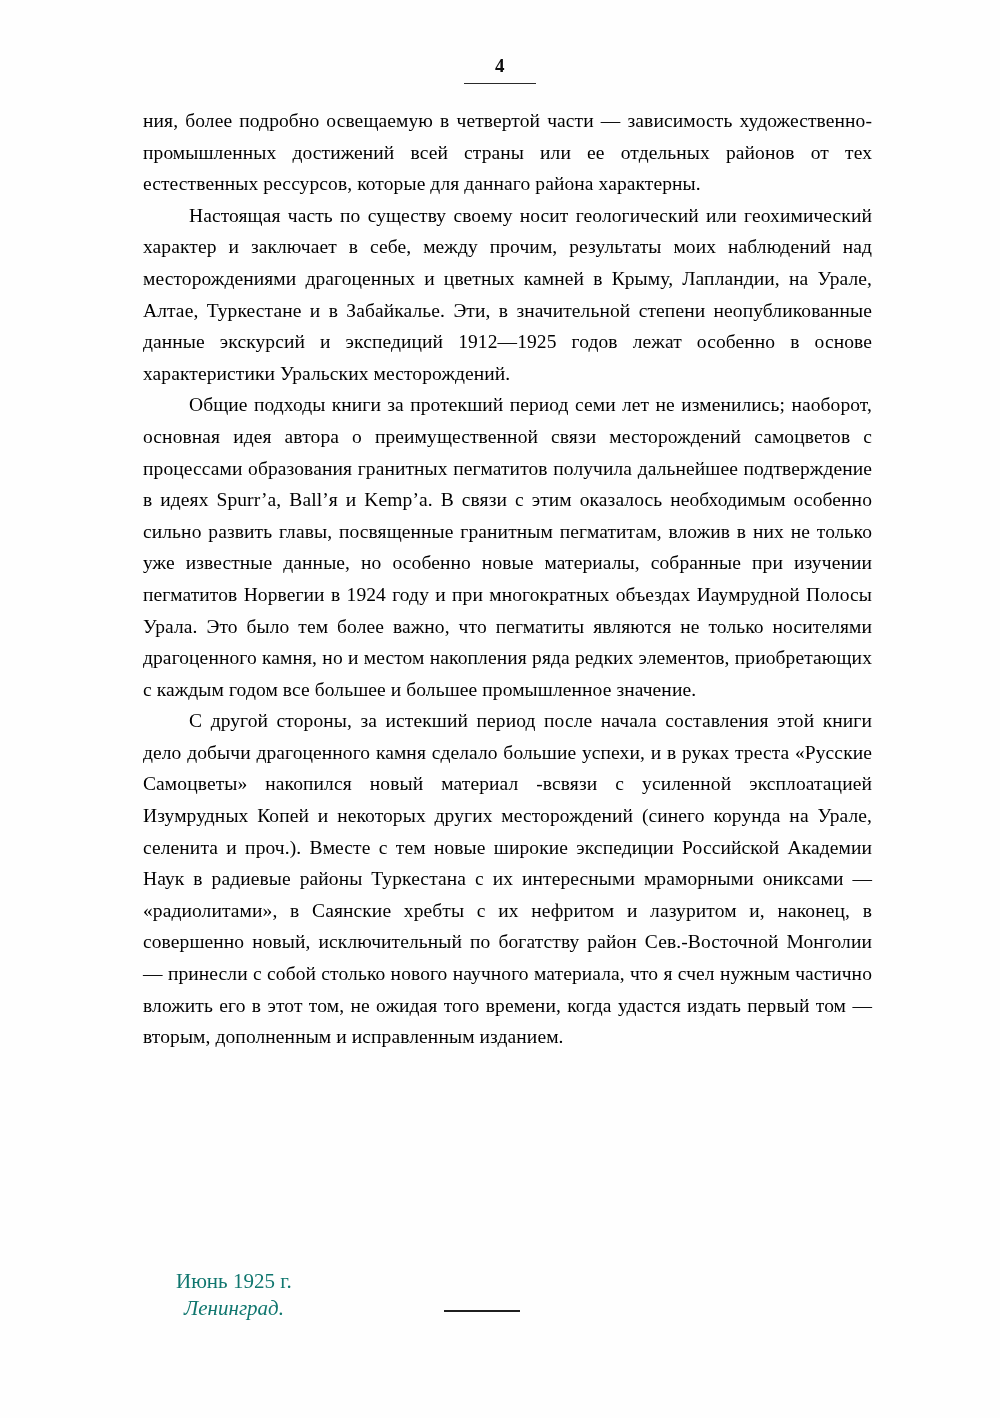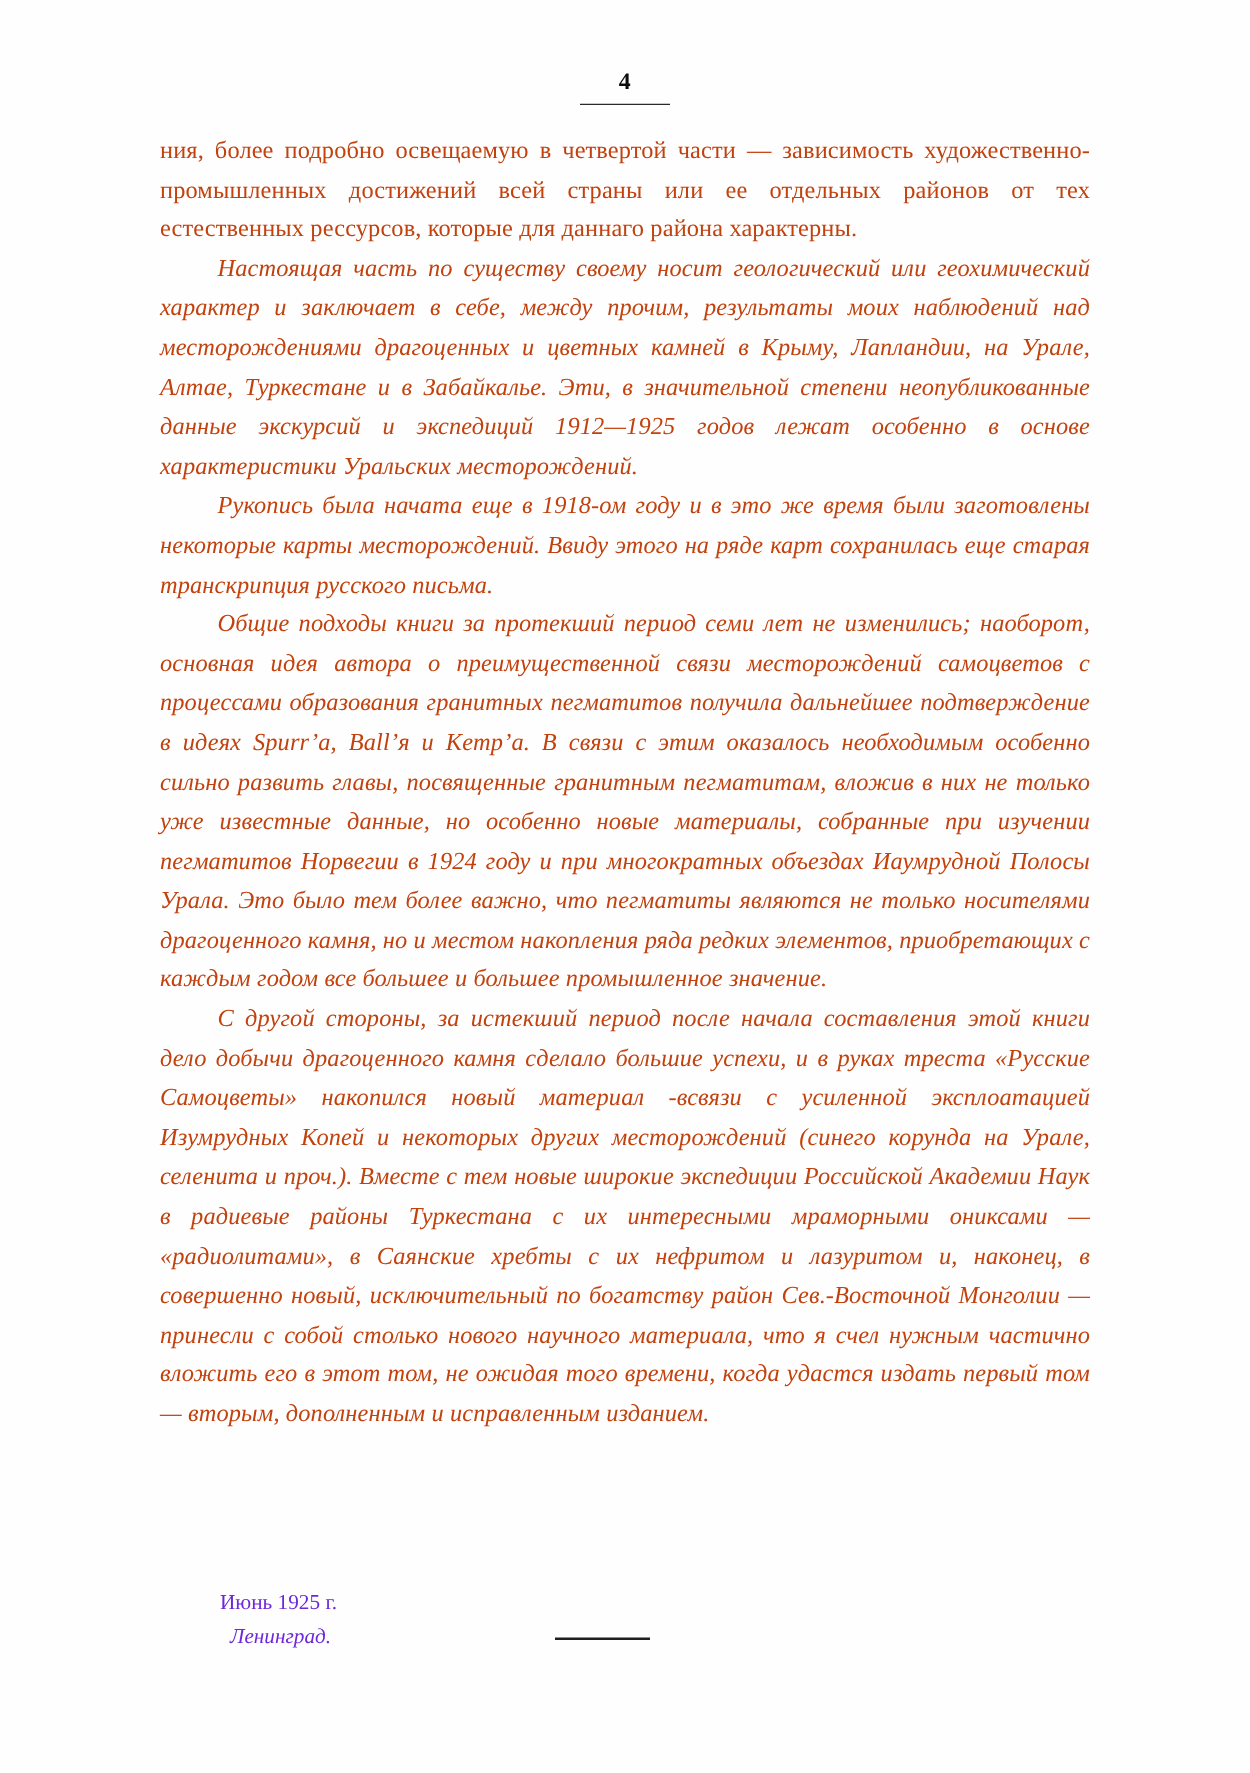--- a/index.html
+++ b/index.html
@@ -42,39 +42,38 @@
     background: #2a2a2a;
     margin: 6px auto 0 auto;
   }
   .content {
     position: absolute;
     left: 128px;
     top: 105px;
     width: 744px;
   }
   p.para {
-    margin: 0 0 0 0;
+    margin: 0 0 0 15px;
     font-size: 19.5px;
     line-height: 31.6px;
     text-align: justify;
     text-align-last: left;
-    color: #c2410c;
+    color: #000000;
     letter-spacing: 0.1px;
   }
   p.para.indent {
     text-indent: 46px;
-    font-style: italic;
   }
   .colophon {
     position: absolute;
     left: 176px;
     top: 1268px;
-    font-size: 17px;
+    font-size: 21px;
     line-height: 27px;
-    color: #6d28d9;
+    color: #0f766e;
   }
   .colophon div + div {
     margin-left: 8px;
     font-style: italic;
   }
   .bottom-rule {
     position: absolute;
     left: 444px;
     top: 1310px;
     width: 76px;
@@ -88,21 +87,20 @@
 <div class="page">
 
   <div class="page-number-wrap">
     <div class="page-number">4</div>
     <div class="page-number-rule"></div>
   </div>
 
   <div class="content">
     <p class="para">ния, более подробно освещаемую в четвертой части — зависимость художественно-промышленных достижений всей страны или ее отдельных районов от тех естественных рессурсов, которые для даннаго района характерны.</p>
     <p class="para indent">Настоящая часть по существу своему носит геологический или геохимический характер и заключает в себе, между прочим, результаты моих наблюдений над месторождениями драгоценных и цветных камней в Крыму, Лапландии, на Урале, Алтае, Туркестане и в Забайкалье. Эти, в значительной степени неопубликованные данные экскурсий и экспедиций 1912—1925 годов лежат особенно в основе характеристики Уральских месторождений.</p>
-    <p class="para indent">Рукопись была начата еще в 1918-ом году и в это же время были заготовлены некоторые карты месторождений. Ввиду этого на ряде карт сохранилась еще старая транскрипция русского письма.</p>
     <p class="para indent">Общие подходы книги за протекший период семи лет не изменились; наоборот, основная идея автора о преимущественной связи месторождений самоцветов с процессами образования гранитных пегматитов получила дальнейшее подтверждение в идеях Spurr’a, Ball’я и Kemp’a. В связи с этим оказалось необходимым особенно сильно развить главы, посвященные гранитным пегматитам, вложив в них не только уже известные данные, но особенно новые материалы, собранные при изучении пегматитов Норвегии в 1924 году и при многократных объездах Иаумрудной Полосы Урала. Это было тем более важно, что пегматиты являются не только носителями драгоценного камня, но и местом накопления ряда редких элементов, приобретающих с каждым годом все большее и большее промышленное значение.</p>
     <p class="para indent">С другой стороны, за истекший период после начала составления этой книги дело добычи драгоценного камня сделало большие успехи, и в руках треста «Русские Самоцветы» накопился новый материал -всвязи с усиленной эксплоатацией Изумрудных Копей и некоторых других месторождений (синего корунда на Урале, селенита и проч.). Вместе с тем новые широкие экспедиции Российской Академии Наук в радиевые районы Туркестана с их интересными мраморными ониксами — «радиолитами», в Саянские хребты с их нефритом и лазуритом и, наконец, в совершенно новый, исключительный по богатству район Сев.-Восточной Монголии — принесли с собой столько нового научного материала, что я счел нужным частично вложить его в этот том, не ожидая того времени, когда удастся издать первый том — вторым, дополненным и исправленным изданием.</p>
   </div>
 
   <div class="colophon">
     <div>Июнь 1925 г.</div>
     <div>Ленинград.</div>
   </div>
 
   <div class="bottom-rule"></div>

